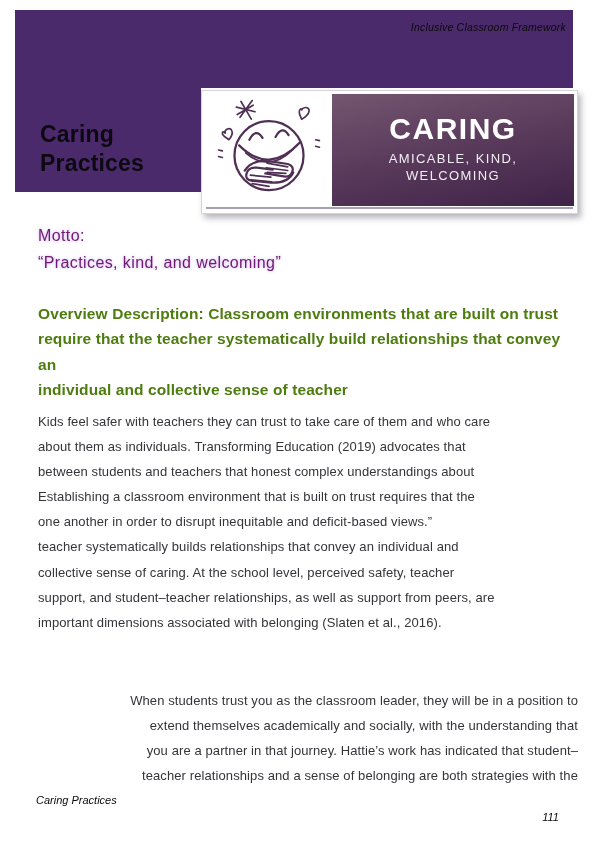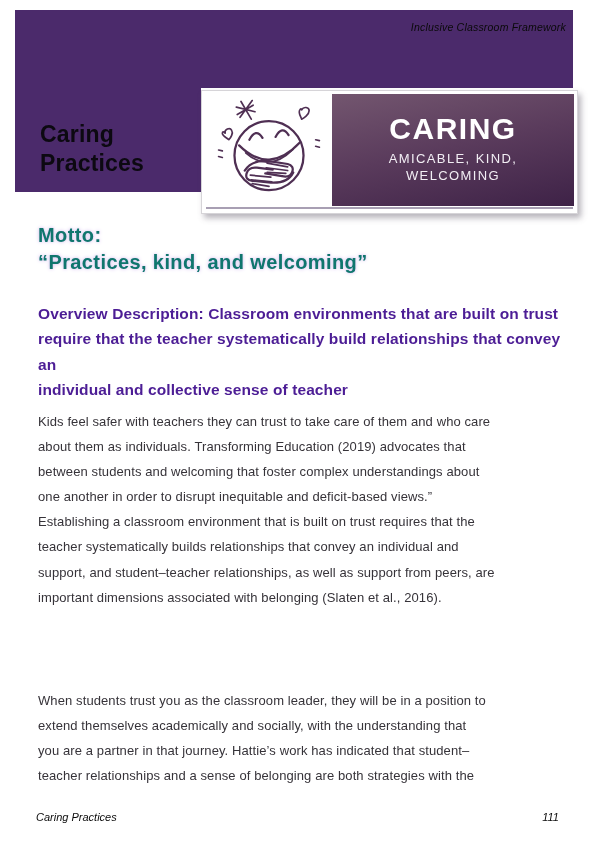--- a/index.html
+++ b/index.html
@@ -61,42 +61,42 @@
     line-height:17.5px;color:#f2eef4;font-weight:400;
   }
   .card-underline{
     position:absolute;left:4px;right:4px;bottom:4px;height:2px;
     background:#a89fb3;
   }
 
   
   .motto{
     position:absolute;left:38px;top:222px;
-    font-size:20px;font-weight:700;color:#0f766e;
+    font-size:16px;font-weight:400;color:#701a75;
     line-height:27px;letter-spacing:.4px;
     text-shadow:0 0 4px #d7c2ef, 0 0 2px #e4d5f5;
   }
 
   
   .overview{
     position:absolute;left:38px;top:301px;width:540px;
-    font-size:15.5px;font-weight:700;color:#4c1d95;
+    font-size:15.5px;font-weight:700;color:#4d7c0f;
     line-height:25.4px;letter-spacing:.1px;
   }
   .para{
     position:absolute;left:38px;width:540px;
     font-size:13px;font-weight:400;color:#363339;
     line-height:25.1px;letter-spacing:.1px;
   }
   .para1{top:409px;}
-  .para2{top:688px;}
+  .para2{top:688px;text-align:right;}
 
   
   .footer-left{
-    position:absolute;left:36px;top:811px;
+    position:absolute;left:36px;top:794px;
     font-size:11px;font-style:italic;color:#0a0a0a;
   }
   .footer-right{
     position:absolute;right:44px;top:811px;
     font-size:11px;font-style:italic;color:#0a0a0a;
   }
 
   svg .st{stroke:#4f2f53;fill:none;stroke-width:2.4;stroke-linecap:round;stroke-linejoin:round;}
   svg .thin{stroke-width:1.8;}
 </style>
@@ -160,24 +160,25 @@
 
   <div class="overview">
       <div>Overview Description: Classroom environments that are built on trust</div>
       <div>require that the teacher systematically build relationships that convey an</div>
       <div>individual and collective sense of teacher</div>
     </div>
 
   <div class="para para1">
       <div>Kids feel safer with teachers they can trust to take care of them and who care</div>
       <div>about them as individuals. Transforming Education (2019) advocates that</div>
-      <div>between students and welcoming that foster complex understandings about</div>
+      <div>between students and teachers that honest complex understandings about</div>
+      <div>Establishing a classroom environment that is built on trust requires that the</div>
       <div>one another in order to disrupt inequitable and deficit-based views.”</div>
-      <div>Establishing a classroom environment that is built on trust requires that the</div>
       <div>teacher systematically builds relationships that convey an individual and</div>
+      <div>collective sense of caring. At the school level, perceived safety, teacher</div>
       <div>support, and student–teacher relationships, as well as support from peers, are</div>
       <div>important dimensions associated with belonging (Slaten et al., 2016).</div>
     </div>
   <div class="para para2">
       <div>When students trust you as the classroom leader, they will be in a position to</div>
       <div>extend themselves academically and socially, with the understanding that</div>
       <div>you are a partner in that journey. Hattie’s work has indicated that student–</div>
       <div>teacher relationships and a sense of belonging are both strategies with the</div>
     </div>
 

